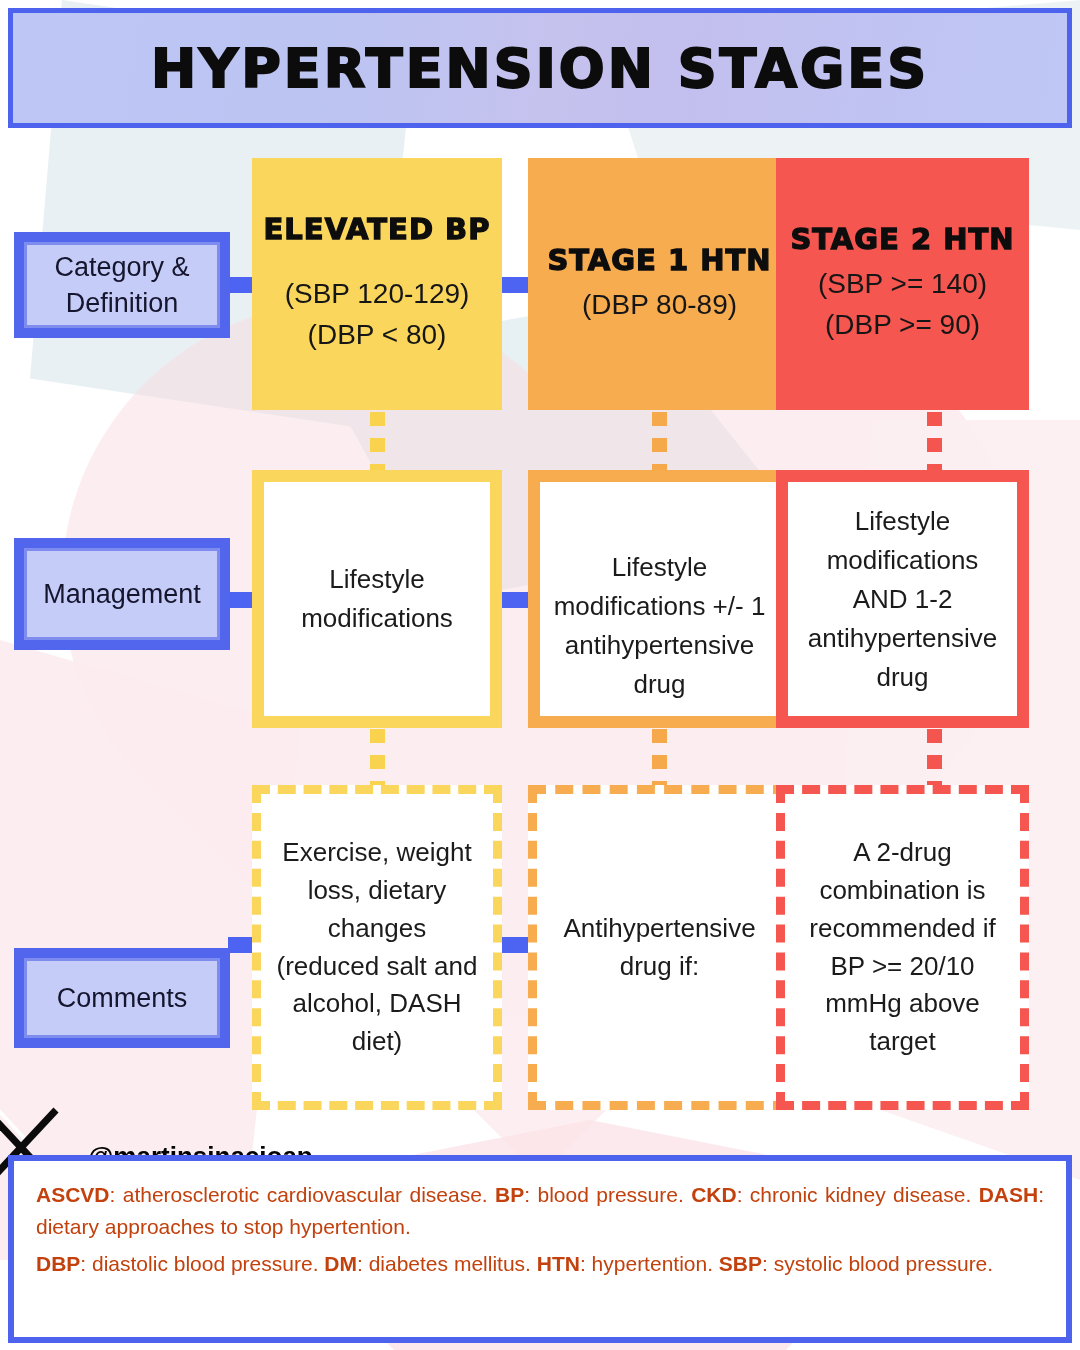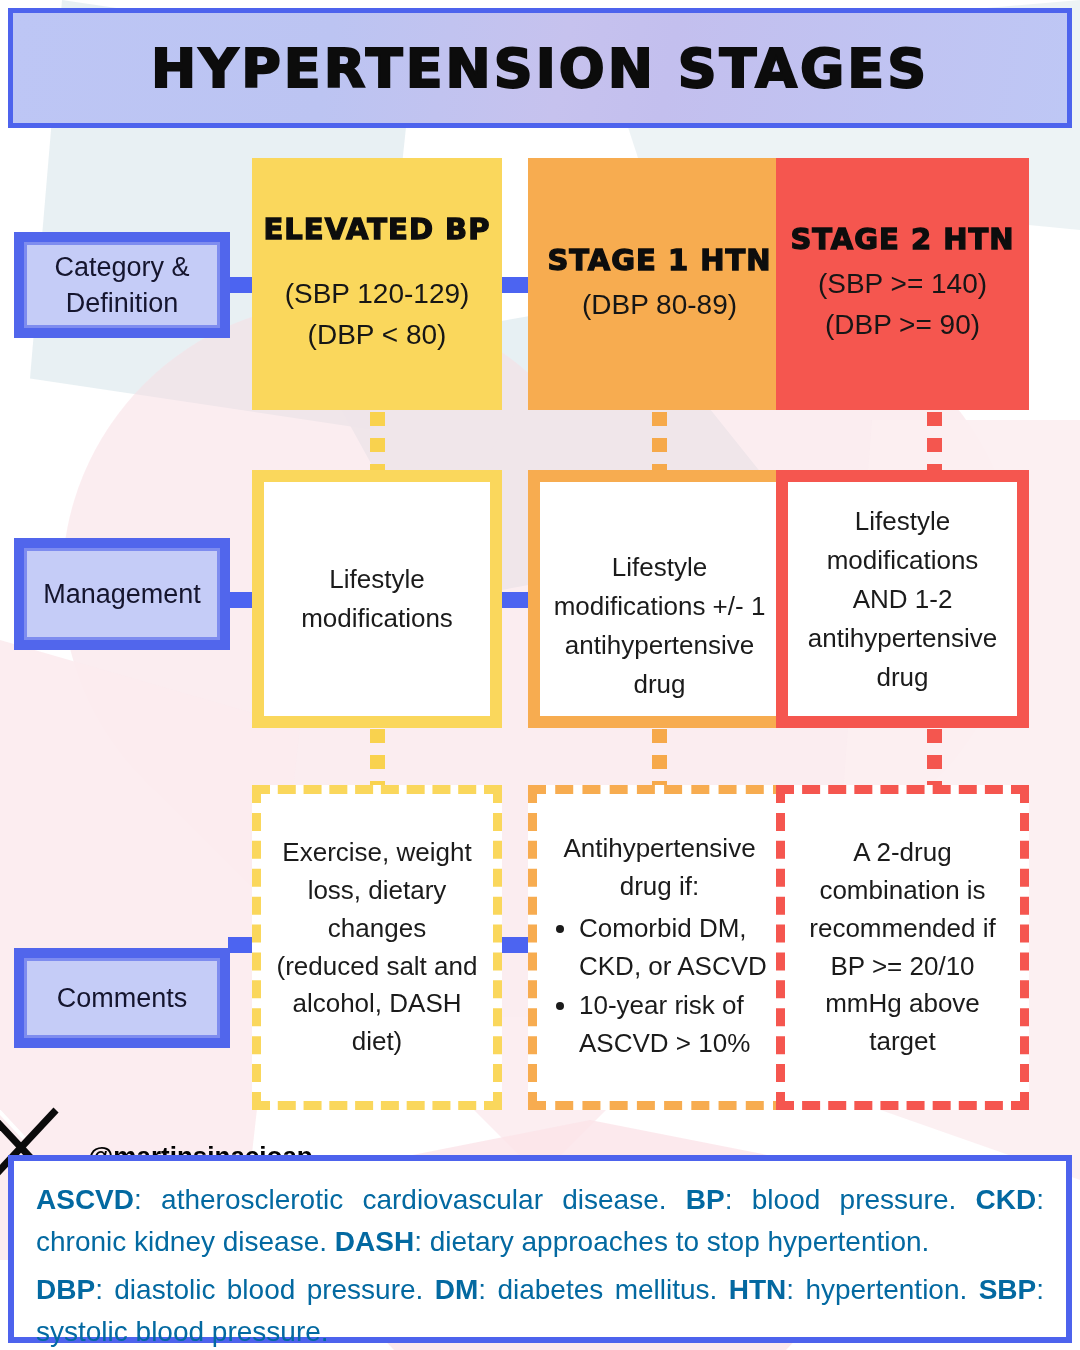--- a/index.html
+++ b/index.html
@@ -80,21 +80,21 @@
   .cmt-box li{margin-bottom:2px;}
 
   
   .handle{position:absolute;left:0;top:1082px;z-index:2;display:flex;align-items:center;}
   .x-logo{margin-left:-16px;}
   .handle-text{font-weight:700;font-size:26px;color:#000000;margin-left:4px;margin-top:44px;}
 
   
   .footer{position:absolute;left:8px;top:1155px;width:1064px;height:188px;z-index:2;
      box-sizing:border-box;background:#ffffff;border:6px solid #4d63ed;padding:18px 22px;}
-  .footer p{margin:0 0 6px 0;font-size:28px;line-height:1.5;text-align:justify;color:#0369a1;}
+  .footer p{margin:0 0 6px 0;font-size:21px;line-height:1.5;text-align:justify;color:#c2410c;}
   .footer b{font-weight:700;}
 </style>
 </head>
 <body>
 
 <div class="page">
 
   <div class="bg bg-blue-tl"></div>
   <div class="bg bg-blue-tr"></div>
   <div class="bg bg-blue-mid"></div>
@@ -157,24 +157,20 @@
   </div>
   <div class="col-box mgmt-box mb-3 c3">
     <div>Lifestyle modifications AND 1-2 antihypertensive drug</div>
   </div>
 
   <div class="col-box cmt-box cb-1 c1">
     <div>Exercise, weight loss, dietary changes (reduced salt and alcohol, DASH diet)</div>
   </div>
   <div class="col-box cmt-box cb-2 c2">
     <div>Antihypertensive drug if:</div>
-    <ul>
-        <li>Comorbid DM, CKD, or ASCVD</li>
-        <li>10-year risk of ASCVD &gt; 10%</li>
-      </ul>
   </div>
   <div class="col-box cmt-box cb-3 c3">
     <div>A 2-drug combination is recommended if BP &gt;= 20/10 mmHg above target</div>
   </div>
 
   <div class="handle">
     <svg class="x-logo" width="100" height="105" viewBox="0 0 100 105">
       <line x1="2" y1="28" x2="72" y2="103" stroke="#0b0b0b" stroke-width="7"></line>
       <line x1="72" y1="28" x2="2" y2="103" stroke="#0b0b0b" stroke-width="7"></line>
       <line x1="14" y1="28" x2="40" y2="56" stroke="#ffffff" stroke-width="4"></line>

